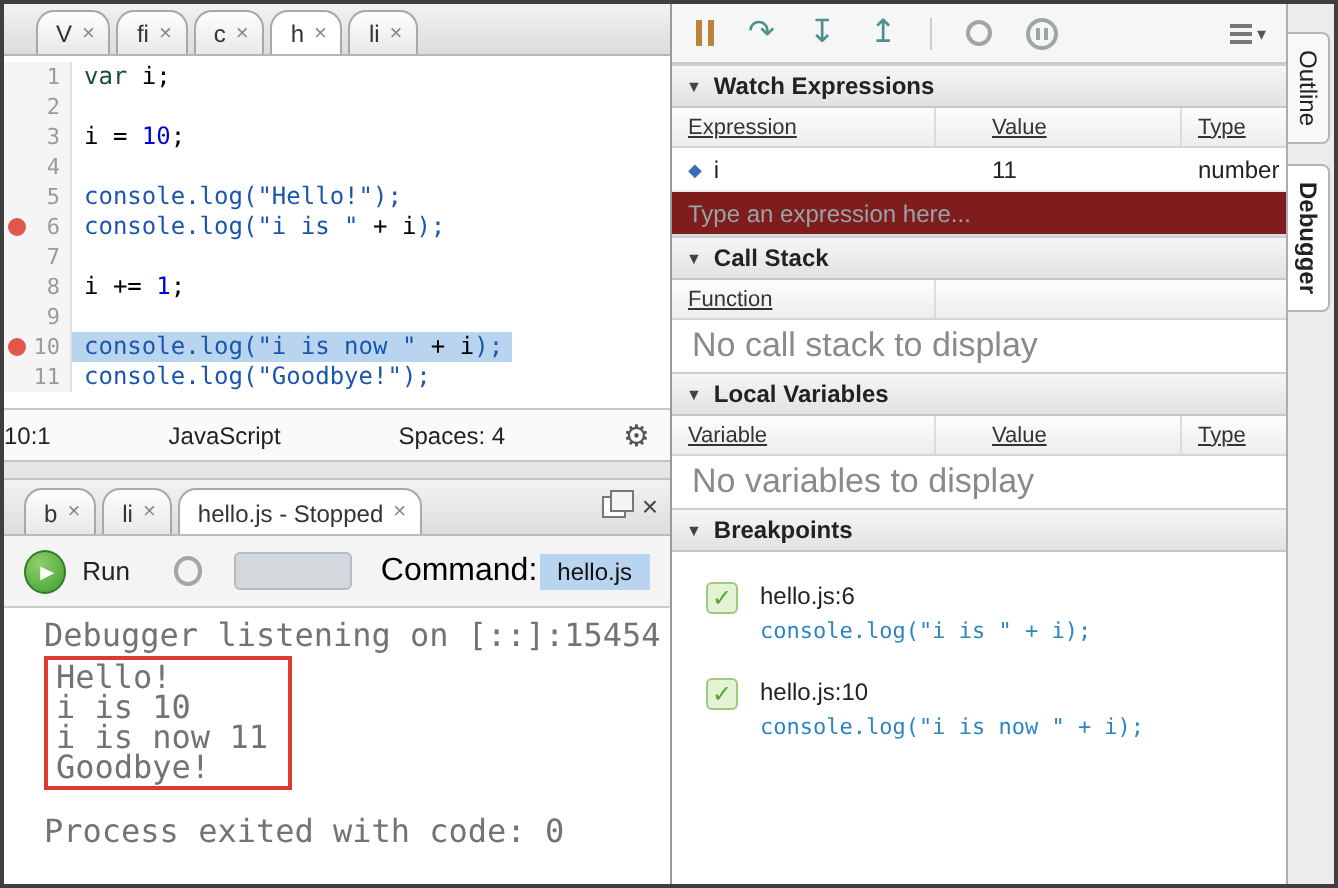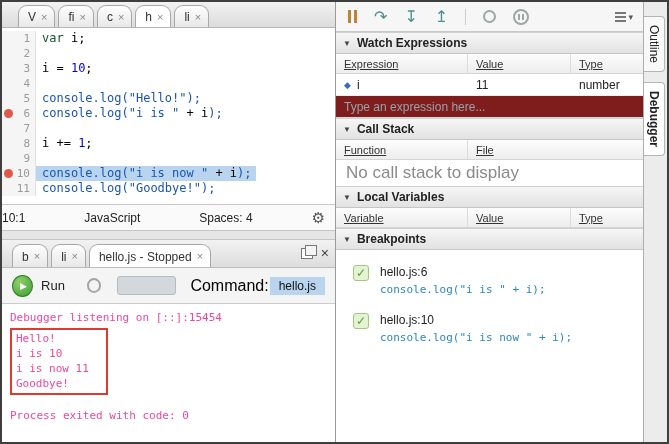--- a/index.html
+++ b/index.html
@@ -42,21 +42,21 @@
   .panel-close { color:#444; font-size:14px; line-height:1; }
 
   .run-toolbar { flex:0 0 36px; background:#f4f4f4; border-bottom:1px solid #ccc; display:flex; align-items:center; padding:0 10px; }
   .run-btn { width:22px; height:22px; border-radius:50%; background:radial-gradient(circle at 35% 30%, #8ed06a, var(--run-green,#3f9e33)); border:1px solid #2f7d26; color:#fff; display:flex; align-items:center; justify-content:center; font-size:9px; padding-left:2px; margin-right:8px; }
   .run-label { font-size:13px; color:#222; margin-right:22px; }
   .refresh-ring { width:15px; height:15px; border-radius:50%; border:2px solid #a5a5a5; margin-right:16px; }
   .disabled-btn { width:62px; height:19px; background:#d3d8dc; border:1px solid #b4bcc2; border-radius:3px; margin-right:14px; }
   .cmd-label { font-size:16px; color:#000000; margin-right:1px; }
   .cmd-value { background:var(--selection-blue,#b5d2ec); padding:2px 9px; font-size:12px; color:#111; }
 
-  .console { flex:1; background:#fff; font-family:"DejaVu Sans Mono", monospace; font-size:11px; color:#ec4899; padding:6px 8px; overflow:hidden; }
+  .console { flex:1; background:#fff; font-family:"DejaVu Sans Mono", monospace; font-size:16px; color:#737373; padding:6px 20px; overflow:hidden; }
   .console-line { line-height:15px; white-space:pre; }
   .output-box { border:2px solid var(--output-red,#e03a2e); display:inline-block; padding:1px 10px 2px 4px; margin-top:3px; min-width:98px; }
   .exit-line { margin-top:13px; }
 
   
   .right-pane { position:absolute; left:334px; top:0; width:307px; height:440px; background:#fff; }
 
   .debug-toolbar { height:30px; background:#f6f6f6; border-bottom:1px solid #c9c9c9; display:flex; align-items:center; gap:17px; padding:0 12px; position:relative; }
   .glyph { color:#4f8f8e; font-size:16px; line-height:1; }
   .icon-pause { display:flex; gap:3px; }
@@ -68,21 +68,21 @@
   .menu-icon { position:absolute; right:10px; display:flex; align-items:center; gap:2px; }
   .menu-lines { width:11px; height:2px; background:#777; box-shadow:0 4px 0 #777, 0 8px 0 #777; margin-top:-8px; }
   .menu-caret { color:#555; font-size:9px; }
 
   .section-header { height:22px; background:linear-gradient(#f6f6f6,#e2e2e2); border-top:1px solid #cfcfcf; border-bottom:1px solid #c6c6c6; display:flex; align-items:center; gap:6px; padding-left:7px; font-size:12px; font-weight:bold; color:#222; }
   .tri { font-size:8px; color:#444; }
 
   .thead { display:flex; height:20px; align-items:stretch; background:linear-gradient(#fdfdfd,#ededed); border-bottom:1px solid #d5d5d5; font-size:11px; color:#333; }
   .hcell { display:flex; align-items:center; padding-left:8px; border-right:1px solid #dcdcdc;text-decoration:underline; }
   .c0 { flex:0 0 132px; width:132px; }
-  .c1 { flex:0 0 103px; width:103px; }
+  .c1 { flex:0 0 103px; width:103px;margin-left:20px; }
   .c2 { flex:1; border-right:none; }
   .cols2 .c1 { flex:1; border-right:none; }
 
   .trow { display:flex; height:22px; align-items:center; font-size:12px; color:#222; border-bottom:1px solid #ededed; }
   .trow .cell { padding-left:8px; display:flex; align-items:center; gap:6px; }
   .diamond { color:#3a6db8; font-size:9px; }
 
   .watch-input { height:22px; background:#7f1d1d; border-bottom:1px solid #d4dbe2; color:#98a2ab; font-size:12px; display:flex; align-items:center; padding-left:8px; }
 
   .empty-row { height:26px; display:flex; align-items:center; padding-left:10px; font-size:17px; color:#8a8a8a; }
@@ -291,35 +291,35 @@
       <div class="watch-input">Type an expression here...</div>
     </div>
 
     <div class="section">
       <div class="section-header">
         <span class="tri">▼</span>
         <span>Call Stack</span>
       </div>
       <div class="thead cols2" id="stack-headers">
           <span class="hcell c0">Function</span>
-          <span class="hcell c1">File</span>
         </div>
       <div class="empty-row">No call stack to display</div>
     </div>
 
     <div class="section">
       <div class="section-header">
         <span class="tri">▼</span>
         <span>Local Variables</span>
       </div>
       <div class="thead" id="locals-headers">
           <span class="hcell c0">Variable</span>
           <span class="hcell c1">Value</span>
           <span class="hcell c2">Type</span>
         </div>
+      <div class="empty-row">No variables to display</div>
     </div>
 
     <div class="section">
       <div class="section-header">
         <span class="tri">▼</span>
         <span>Breakpoints</span>
       </div>
       <div id="bp-list">
           <div class="bp-item">
             <span class="bp-check">✓</span>

